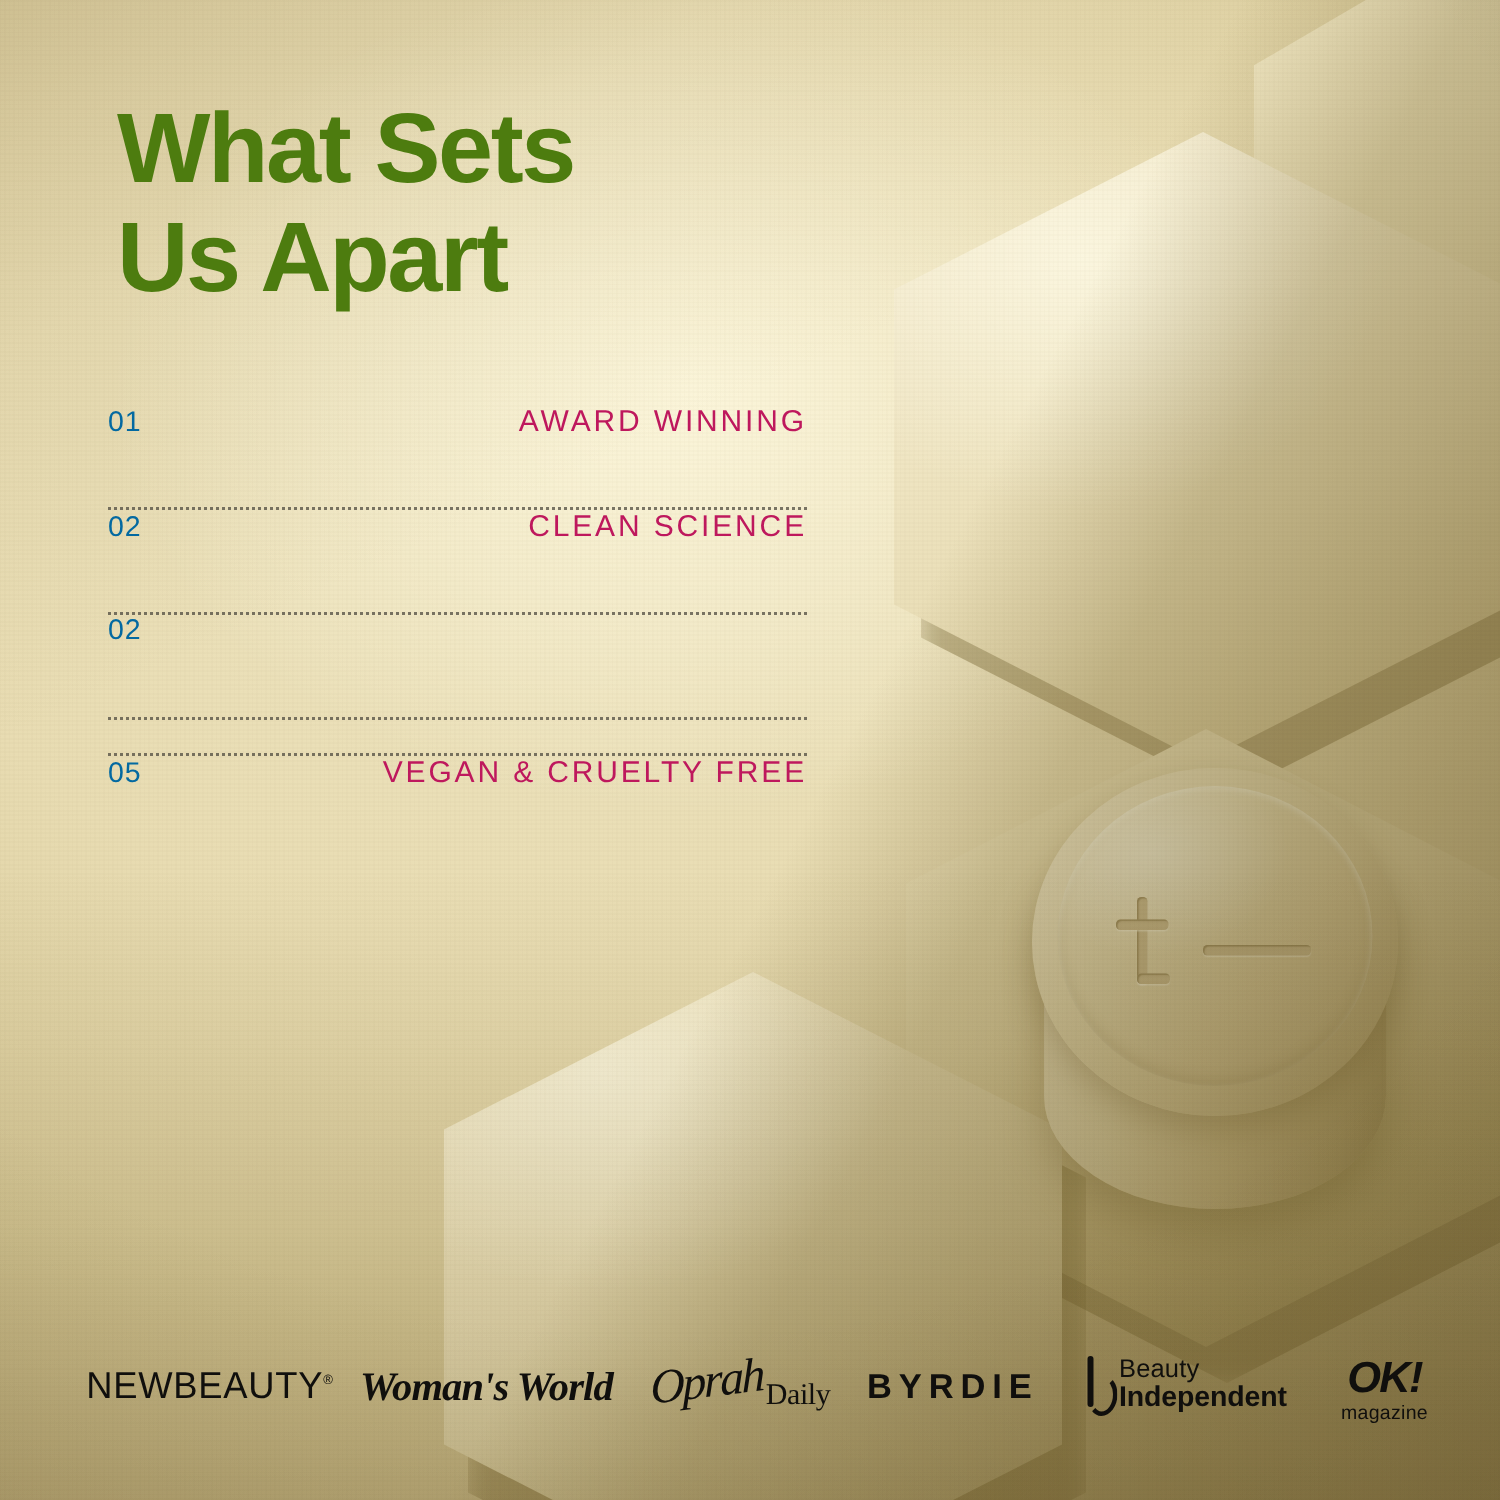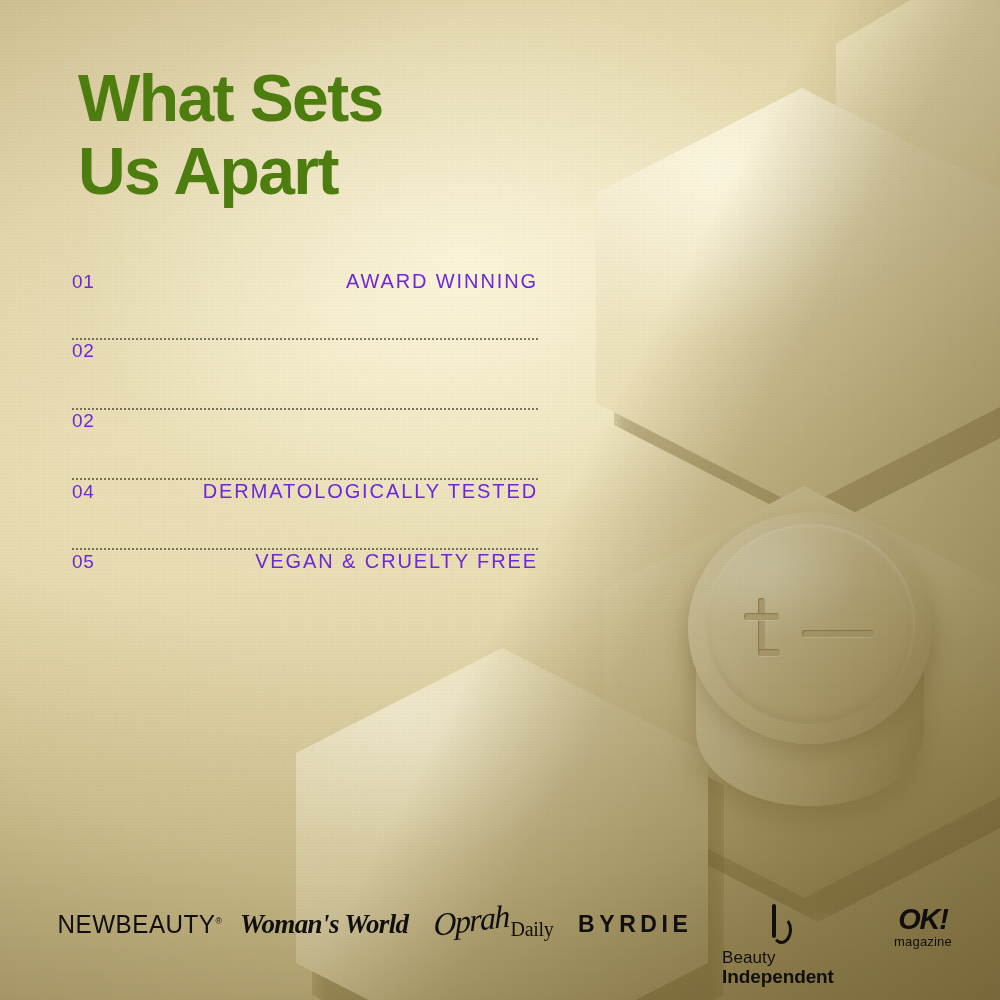--- a/index.html
+++ b/index.html
@@ -145,24 +145,24 @@
     letter-spacing:-1.6px;
     white-space:pre-line;
   }
 
   #feature-list { position:absolute; left:72px; top:270px; width:466px; }
   .feature-row {
     display:flex; align-items:baseline; justify-content:space-between;
     height:46px;
   }
   .feature-num {
-    color:#6d28d9; font-size:19px; font-weight:400; letter-spacing:.6px;text-align:center;
+    color:#0369a1; font-size:19px; font-weight:400; letter-spacing:.6px;text-align:center;
   }
   .feature-label {
-    color:#6d28d9; font-size:20px; font-weight:500; letter-spacing:1.9px;
+    color:#be185d; font-size:20px; font-weight:500; letter-spacing:1.9px;
     text-align:right;
   }
   .dotted {
     height:24px;
     border-bottom:2.5px dotted #4a463c;
     opacity:.72;
   }
 
   
   #press-strip {
@@ -186,21 +186,21 @@
     transform:rotate(-7deg) skewX(-6deg); transform-origin:left bottom;
     margin-right:1px;
   }
   #logo-oprahdaily .daily {
     font-family:"Liberation Serif", serif; font-size:20px; font-weight:400;
     letter-spacing:-.3px;
   }
   #logo-byrdie {
     left:578px; top:13px; font-size:23px; font-weight:700; letter-spacing:4.6px;
   }
-  #logo-beautyindependent { left:722px; top:6px; display:flex; align-items:center; gap:7px;flex-direction:column; }
+  #logo-beautyindependent { left:722px; top:6px; display:flex; align-items:center; gap:7px; }
   #bi-mark {
     width:17px; height:38px; position:relative;
   }
   #bi-mark::before {
     content:""; position:absolute; left:3px; top:0; width:3.5px; height:34px;
     background:#100f0d; border-radius:2px;
   }
   #bi-mark::after {
     content:""; position:absolute; left:3px; top:13px; width:14px; height:21px;
     border:3.5px solid #100f0d; border-top-color:transparent; border-left-color:transparent;
@@ -264,32 +264,29 @@
   <div id="feature-list">
 
     <div class="feature-row">
       <span class="feature-num">01</span>
       <span class="feature-label">AWARD WINNING</span>
     </div>
     <div class="dotted"></div>
 
     <div class="feature-row">
       <span class="feature-num">02</span>
+      <span class="feature-label">CLEAN SCIENCE</span>
     </div>
     <div class="dotted"></div>
 
     <div class="feature-row">
       <span class="feature-num">02</span>
     </div>
     <div class="dotted"></div>
 
-    <div class="feature-row">
-      <span class="feature-num">04</span>
-      <span class="feature-label">DERMATOLOGICALLY TESTED</span>
-    </div>
     <div class="dotted"></div>
 
     <div class="feature-row">
       <span class="feature-num">05</span>
       <span class="feature-label">VEGAN &amp; CRUELTY FREE</span>
     </div>
 
   </div>
 
   <div id="press-strip">

